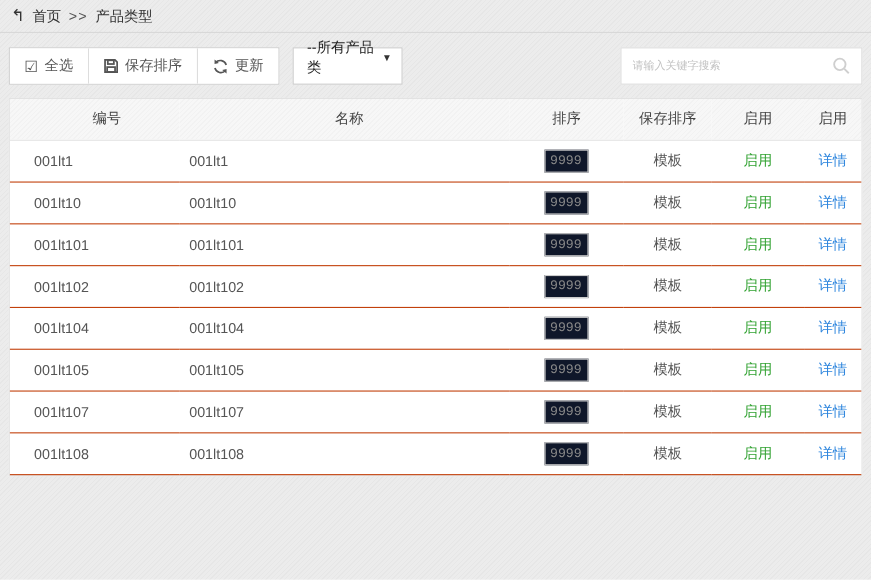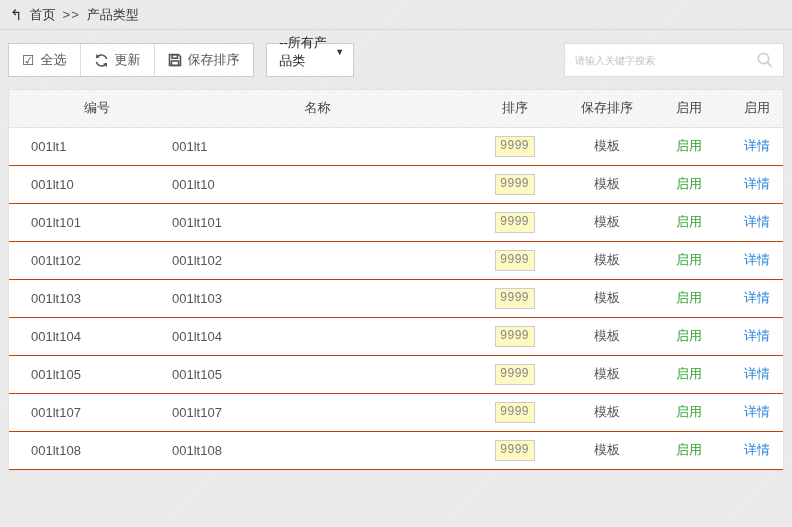--- a/index.html
+++ b/index.html
@@ -22,21 +22,21 @@
   .btn-group { display:inline-flex; border:1px solid #ccc; background:#fff; height:34px; vertical-align:top; }
   .tb-btn {
     display:flex; align-items:center; gap:6px; padding:0 13px;
     background:#fff; border:none; border-right:1px solid #ddd;
     font-family:inherit; font-size:13px; color:#555; cursor:pointer; height:100%;
   }
   .tb-btn:last-child { border-right:none; }
   .tb-btn .uicon { font-size:14px; line-height:1; color:#555; display:inline-flex; align-items:center; }
   .dropdown {
     display:inline-flex; align-items:center; justify-content:space-between;
-    margin-left:9px; width:88px; height:34px; padding:0 9px 16px 12px;
+    margin-left:9px; width:100px; height:34px; padding:0 9px 16px 12px;
     border:1px solid #ccc; background:#fff; color:#222; cursor:pointer; vertical-align:top;
   }
   .dropdown .caret { font-size:9px; color:#333; }
   .searchbox {
     position:absolute; right:0; top:0; width:220px; height:34px;
     border:1px solid #ddd; background:#fff; display:flex; align-items:center;
   }
   .searchbox input {
     flex:1; border:none; outline:none; height:100%; padding:0 8px 0 10px;
     font-family:inherit; font-size:10px; color:#555; background:transparent;
@@ -52,21 +52,21 @@
     height:37px; font-weight:normal; color:#444; text-align:center;
     background:#f7f7f7;
     background-image:repeating-linear-gradient(135deg, rgba(0,0,0,.018) 0 1px, transparent 1px 3px);
     border-bottom:1px solid #e3e3e3;
   }
   tbody td { height:38px; border-bottom:1px solid #c2410c; background:#fff; color:#555; }
   th.left, td.left { padding-left:22px; }
   th.ctr, td.ctr { text-align:center;font-family:Liberation Mono, monospace; }
   td.name, th.name { padding-left:9px; }
   .sort-input {
-    width:40px; height:21px; border:1px solid #ccc; background:#fef9c3;
+    width:40px; height:21px; border:1px solid #ccc; background:#0f172a;
     font-family:inherit; font-size:12px; color:#888; padding:0 4px; outline:none;
   }
   a.enable { color:var(--green,#32a232); text-decoration:none; cursor:pointer; }
   a.detail { color:var(--blue,#2b84dd); text-decoration:none; cursor:pointer; }
   .svg-stroke { stroke:#555; fill:none; stroke-width:1.6; }
 </style>
 </head>
 <body>
 
 <div class="crumb-bar">
@@ -74,41 +74,41 @@
   <span>首页</span>
   <span class="crumb-sep">&gt;&gt;</span>
   <span>产品类型</span>
 </div>
 
 <div class="toolbar">
   <div class="btn-group">
     <button class="tb-btn">
       <span class="uicon">☑</span>
       <span>全选</span>
+    </button>
+    <button class="tb-btn">
+      <span class="uicon">
+        <svg width="14" height="14" viewBox="0 0 14 14">
+          <path class="svg-stroke" d="M1.5 1.5 h9 l2 2 v9 h-11 z"></path>
+          <rect class="svg-stroke" x="4" y="1.8" width="5.5" height="3.4"></rect>
+          <rect class="svg-stroke" x="3.4" y="8" width="7.2" height="4.4"></rect>
+        </svg>
+      </span>
+      <span>保存排序</span>
     </button>
     <button class="tb-btn">
       <span class="uicon">
         <svg width="15" height="15" viewBox="0 0 16 16">
           <path class="svg-stroke" d="M13.5 6.5 A6 6 0 0 0 3.2 4.2"></path>
           <path d="M2.2 1.2 L2.2 5.6 L6.4 4.6 Z" fill="#555"></path>
           <path class="svg-stroke" d="M2.5 9.5 A6 6 0 0 0 12.8 11.8"></path>
           <path d="M13.8 14.8 L13.8 10.4 L9.6 11.4 Z" fill="#555"></path>
         </svg>
       </span>
       <span>更新</span>
-    </button>
-    <button class="tb-btn">
-      <span class="uicon">
-        <svg width="14" height="14" viewBox="0 0 14 14">
-          <path class="svg-stroke" d="M1.5 1.5 h9 l2 2 v9 h-11 z"></path>
-          <rect class="svg-stroke" x="4" y="1.8" width="5.5" height="3.4"></rect>
-          <rect class="svg-stroke" x="3.4" y="8" width="7.2" height="4.4"></rect>
-        </svg>
-      </span>
-      <span>保存排序</span>
     </button>
   </div>
 
   <div class="dropdown">
     <span>--所有产品类</span>
     <span class="caret">▼</span>
   </div>
 
   <div class="searchbox">
     <input type="text" placeholder="请输入关键字搜索" style="">
@@ -176,30 +176,20 @@
     <td class="left">001lt102</td>
     <td class="name">001lt102</td>
     <td class="ctr">
       <input class="sort-input" type="text" value="9999" style="">
     </td>
     <td class="ctr">模板</td>
     <td class="ctr"><a class="enable">启用</a></td>
     <td class="ctr"><a class="detail">详情</a></td>
   </tr>
         <tr>
-    <td class="left">001lt103</td>
-    <td class="name">001lt103</td>
-    <td class="ctr">
-      <input class="sort-input" type="text" value="9999" style="">
-    </td>
-    <td class="ctr">模板</td>
-    <td class="ctr"><a class="enable">启用</a></td>
-    <td class="ctr"><a class="detail">详情</a></td>
-  </tr>
-        <tr>
     <td class="left">001lt104</td>
     <td class="name">001lt104</td>
     <td class="ctr">
       <input class="sort-input" type="text" value="9999" style="">
     </td>
     <td class="ctr">模板</td>
     <td class="ctr"><a class="enable">启用</a></td>
     <td class="ctr"><a class="detail">详情</a></td>
   </tr>
         <tr>

